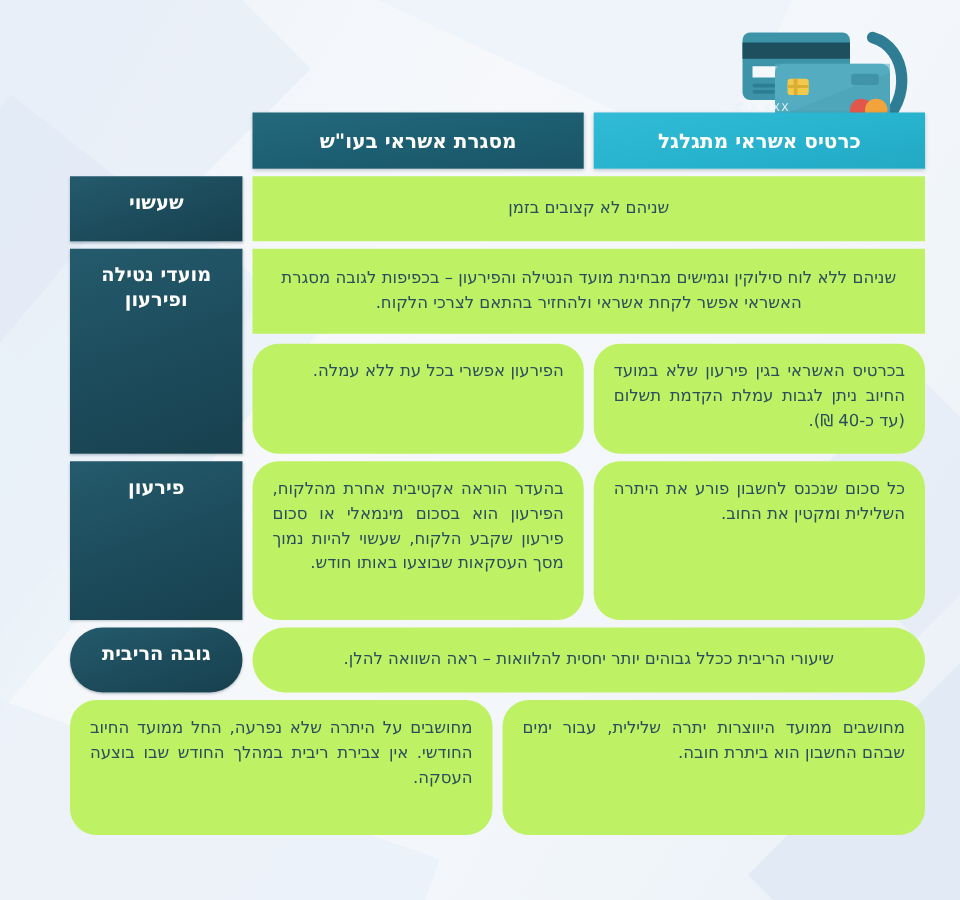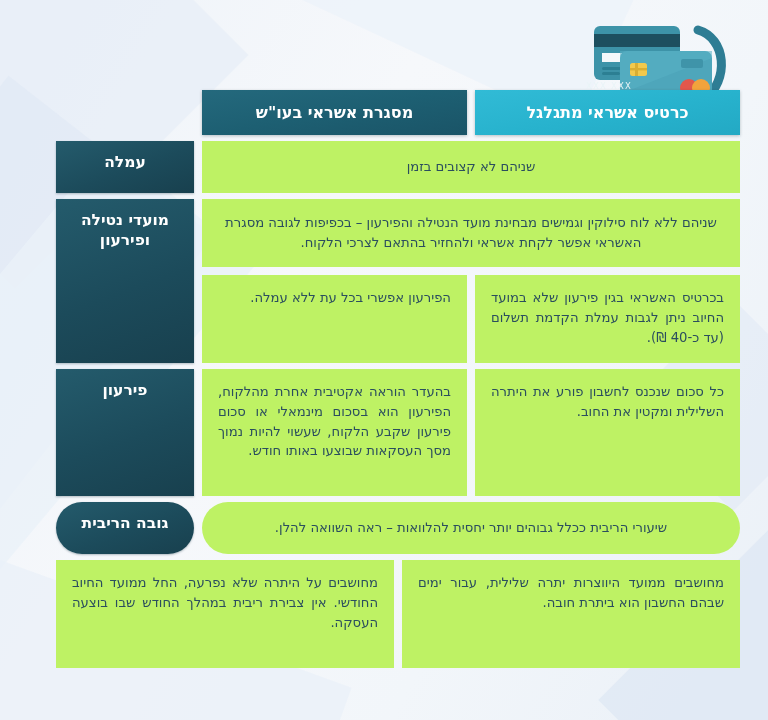--- a/index.html
+++ b/index.html
@@ -110,20 +110,21 @@
   .cell.merged {
     text-align: center;
     display: flex;
     align-items: center;
     justify-content: center;
   }
   .cell.half {
     flex: 1 1 0;
     text-align: justify;
     text-align-last: right;
+    border-radius: 21px;
   }
   .cell.half.center-text {
     text-align: right;
   }
 
   
   #header-row {
     display: flex;
     flex-direction: row;
     gap: 8px;
@@ -201,21 +202,21 @@
     </div>
     <div class="spacer"></div>
   </div>
 
   <div id="comparison-table">
 
     <div class="table-row" id="row-period">
       <div class="row-content">
         <div class="cell merged">שניהם לא קצובים בזמן</div>
       </div>
-      <div class="row-label">עמלה</div>
+      <div class="row-label">שעשוי</div>
     </div>
 
     <div class="table-row" id="row-taking">
       <div class="row-content">
         <div class="cell merged">שניהם ללא לוח סילוקין וגמישים מבחינת מועד הנטילה והפירעון – בכפיפות לגובה מסגרת האשראי אפשר לקחת אשראי ולהחזיר בהתאם לצרכי הלקוח.</div>
         <div class="split">
           <div class="cell half">בכרטיס האשראי בגין פירעון שלא במועד החיוב ניתן לגבות עמלת הקדמת תשלום (עד כ-40 ₪).</div>
           <div class="cell half center-text">הפירעון אפשרי בכל עת ללא עמלה.</div>
         </div>
       </div>

